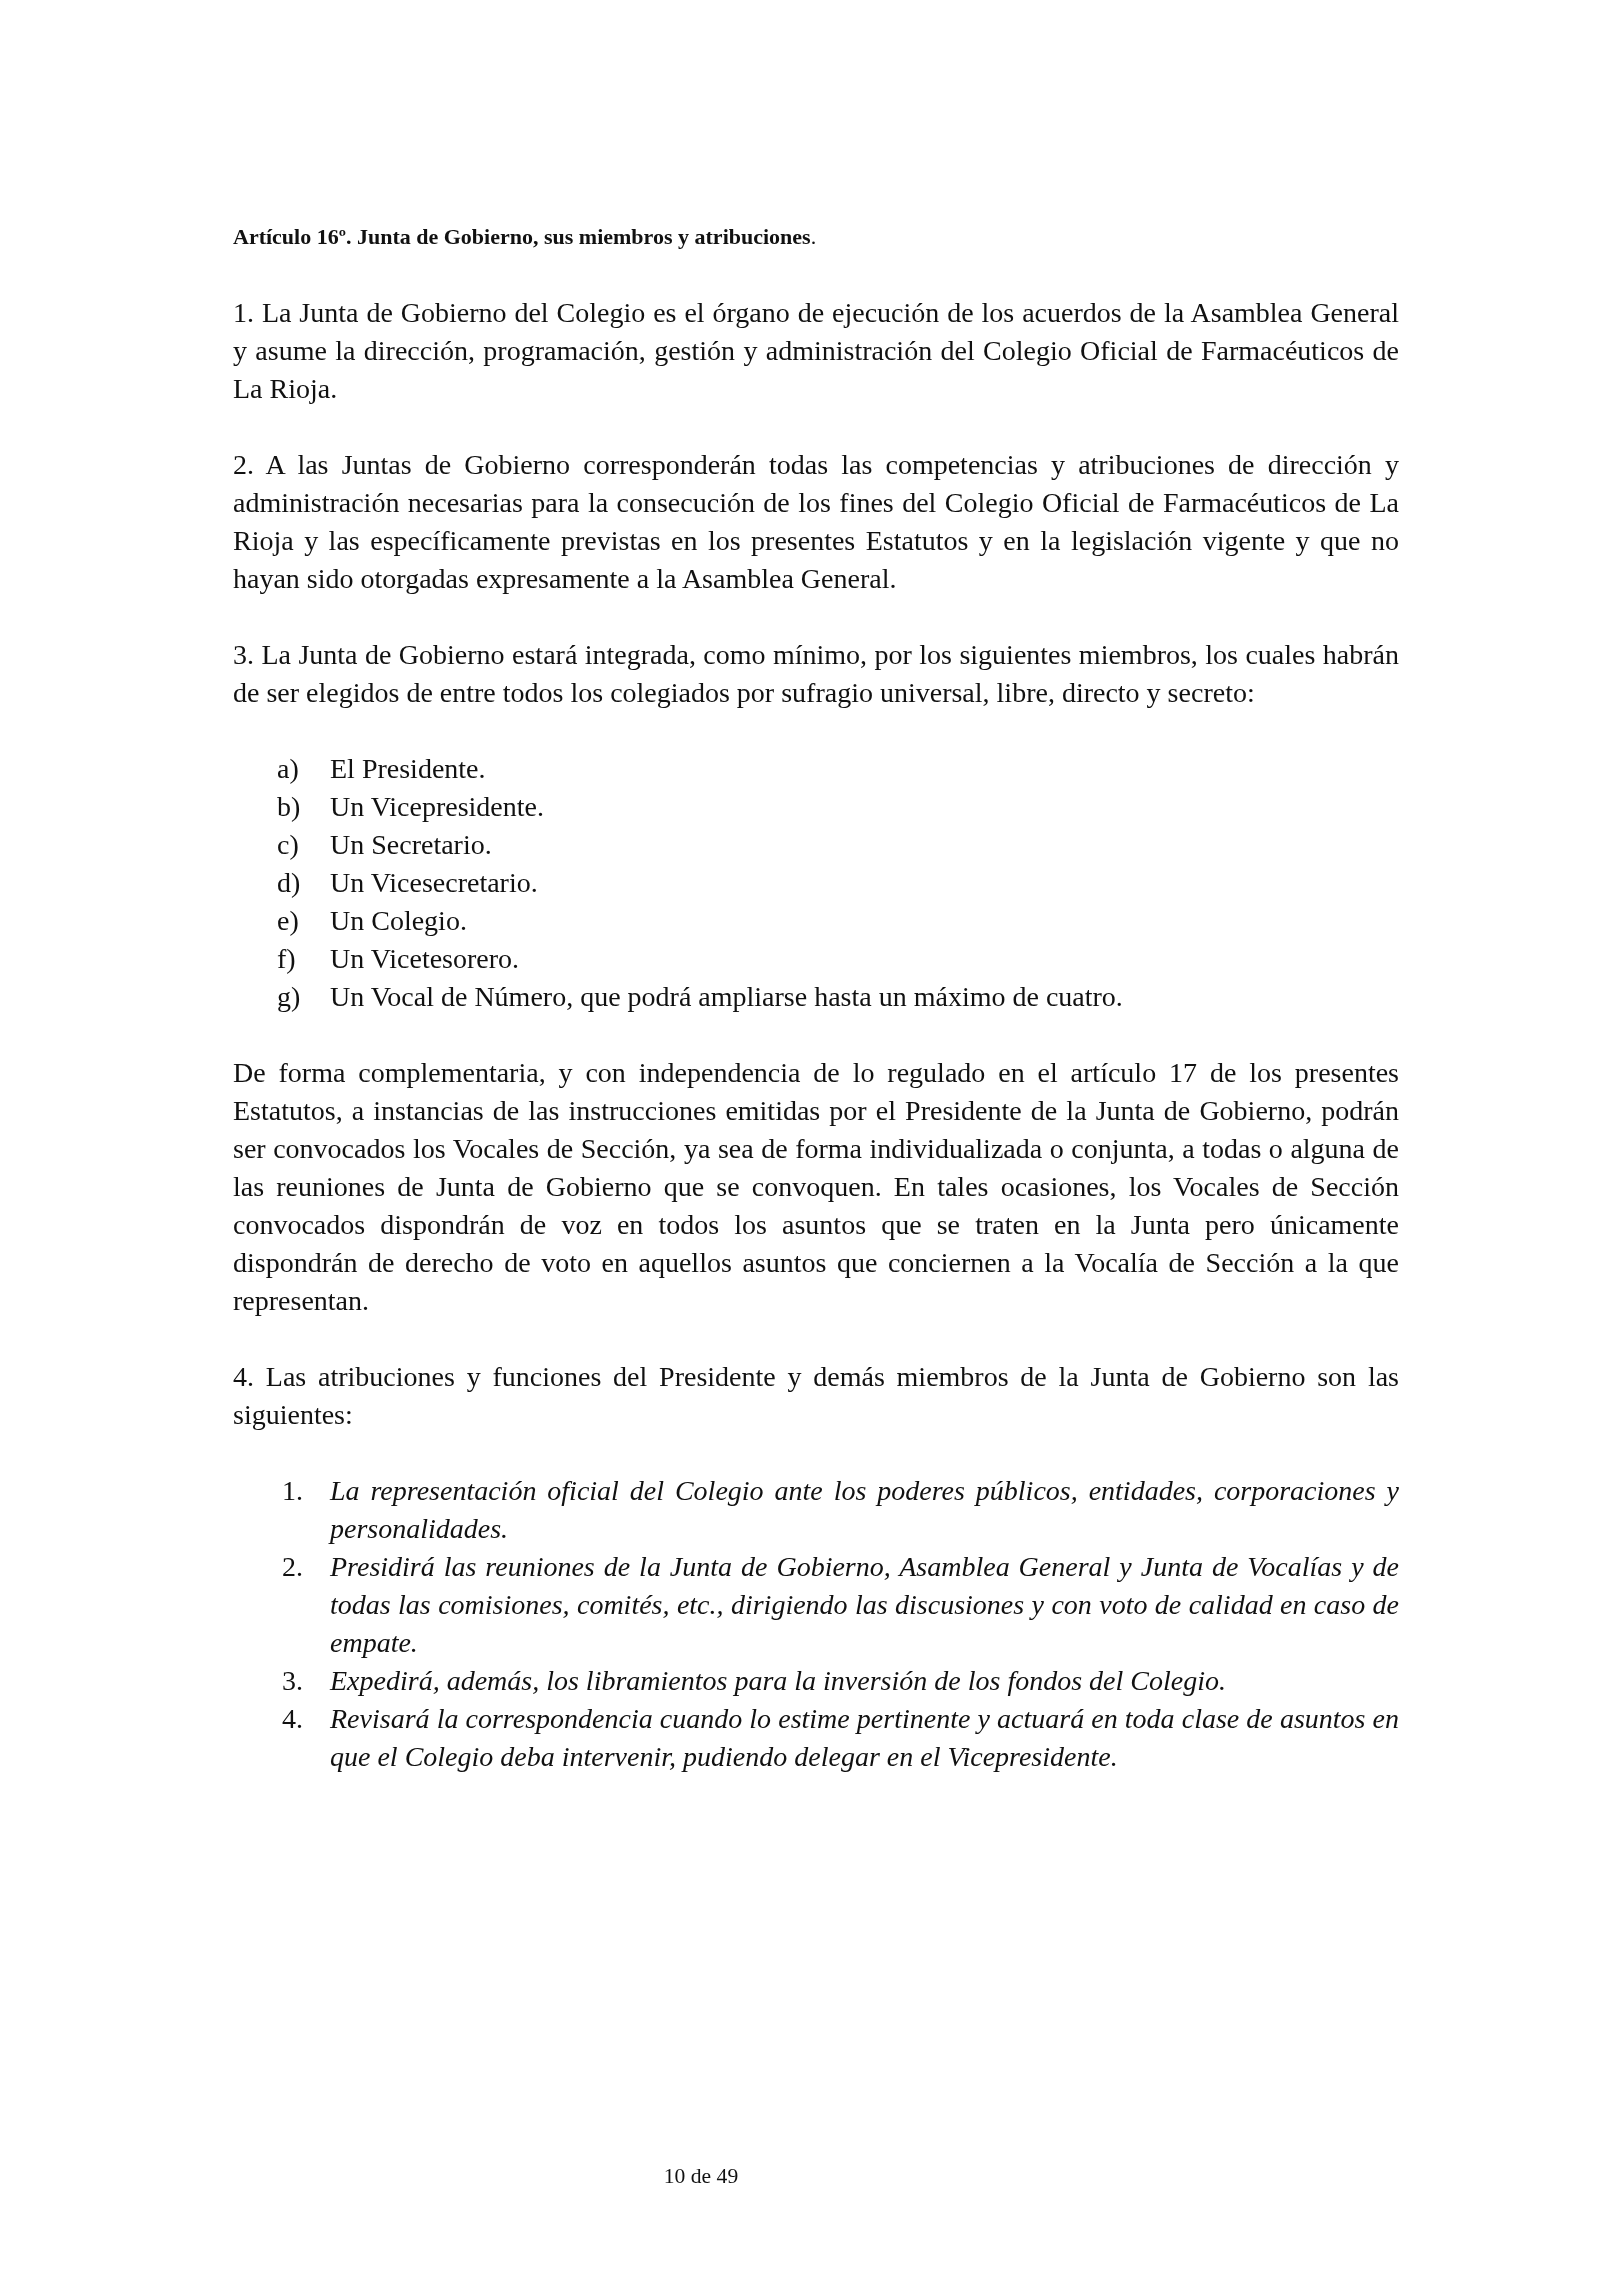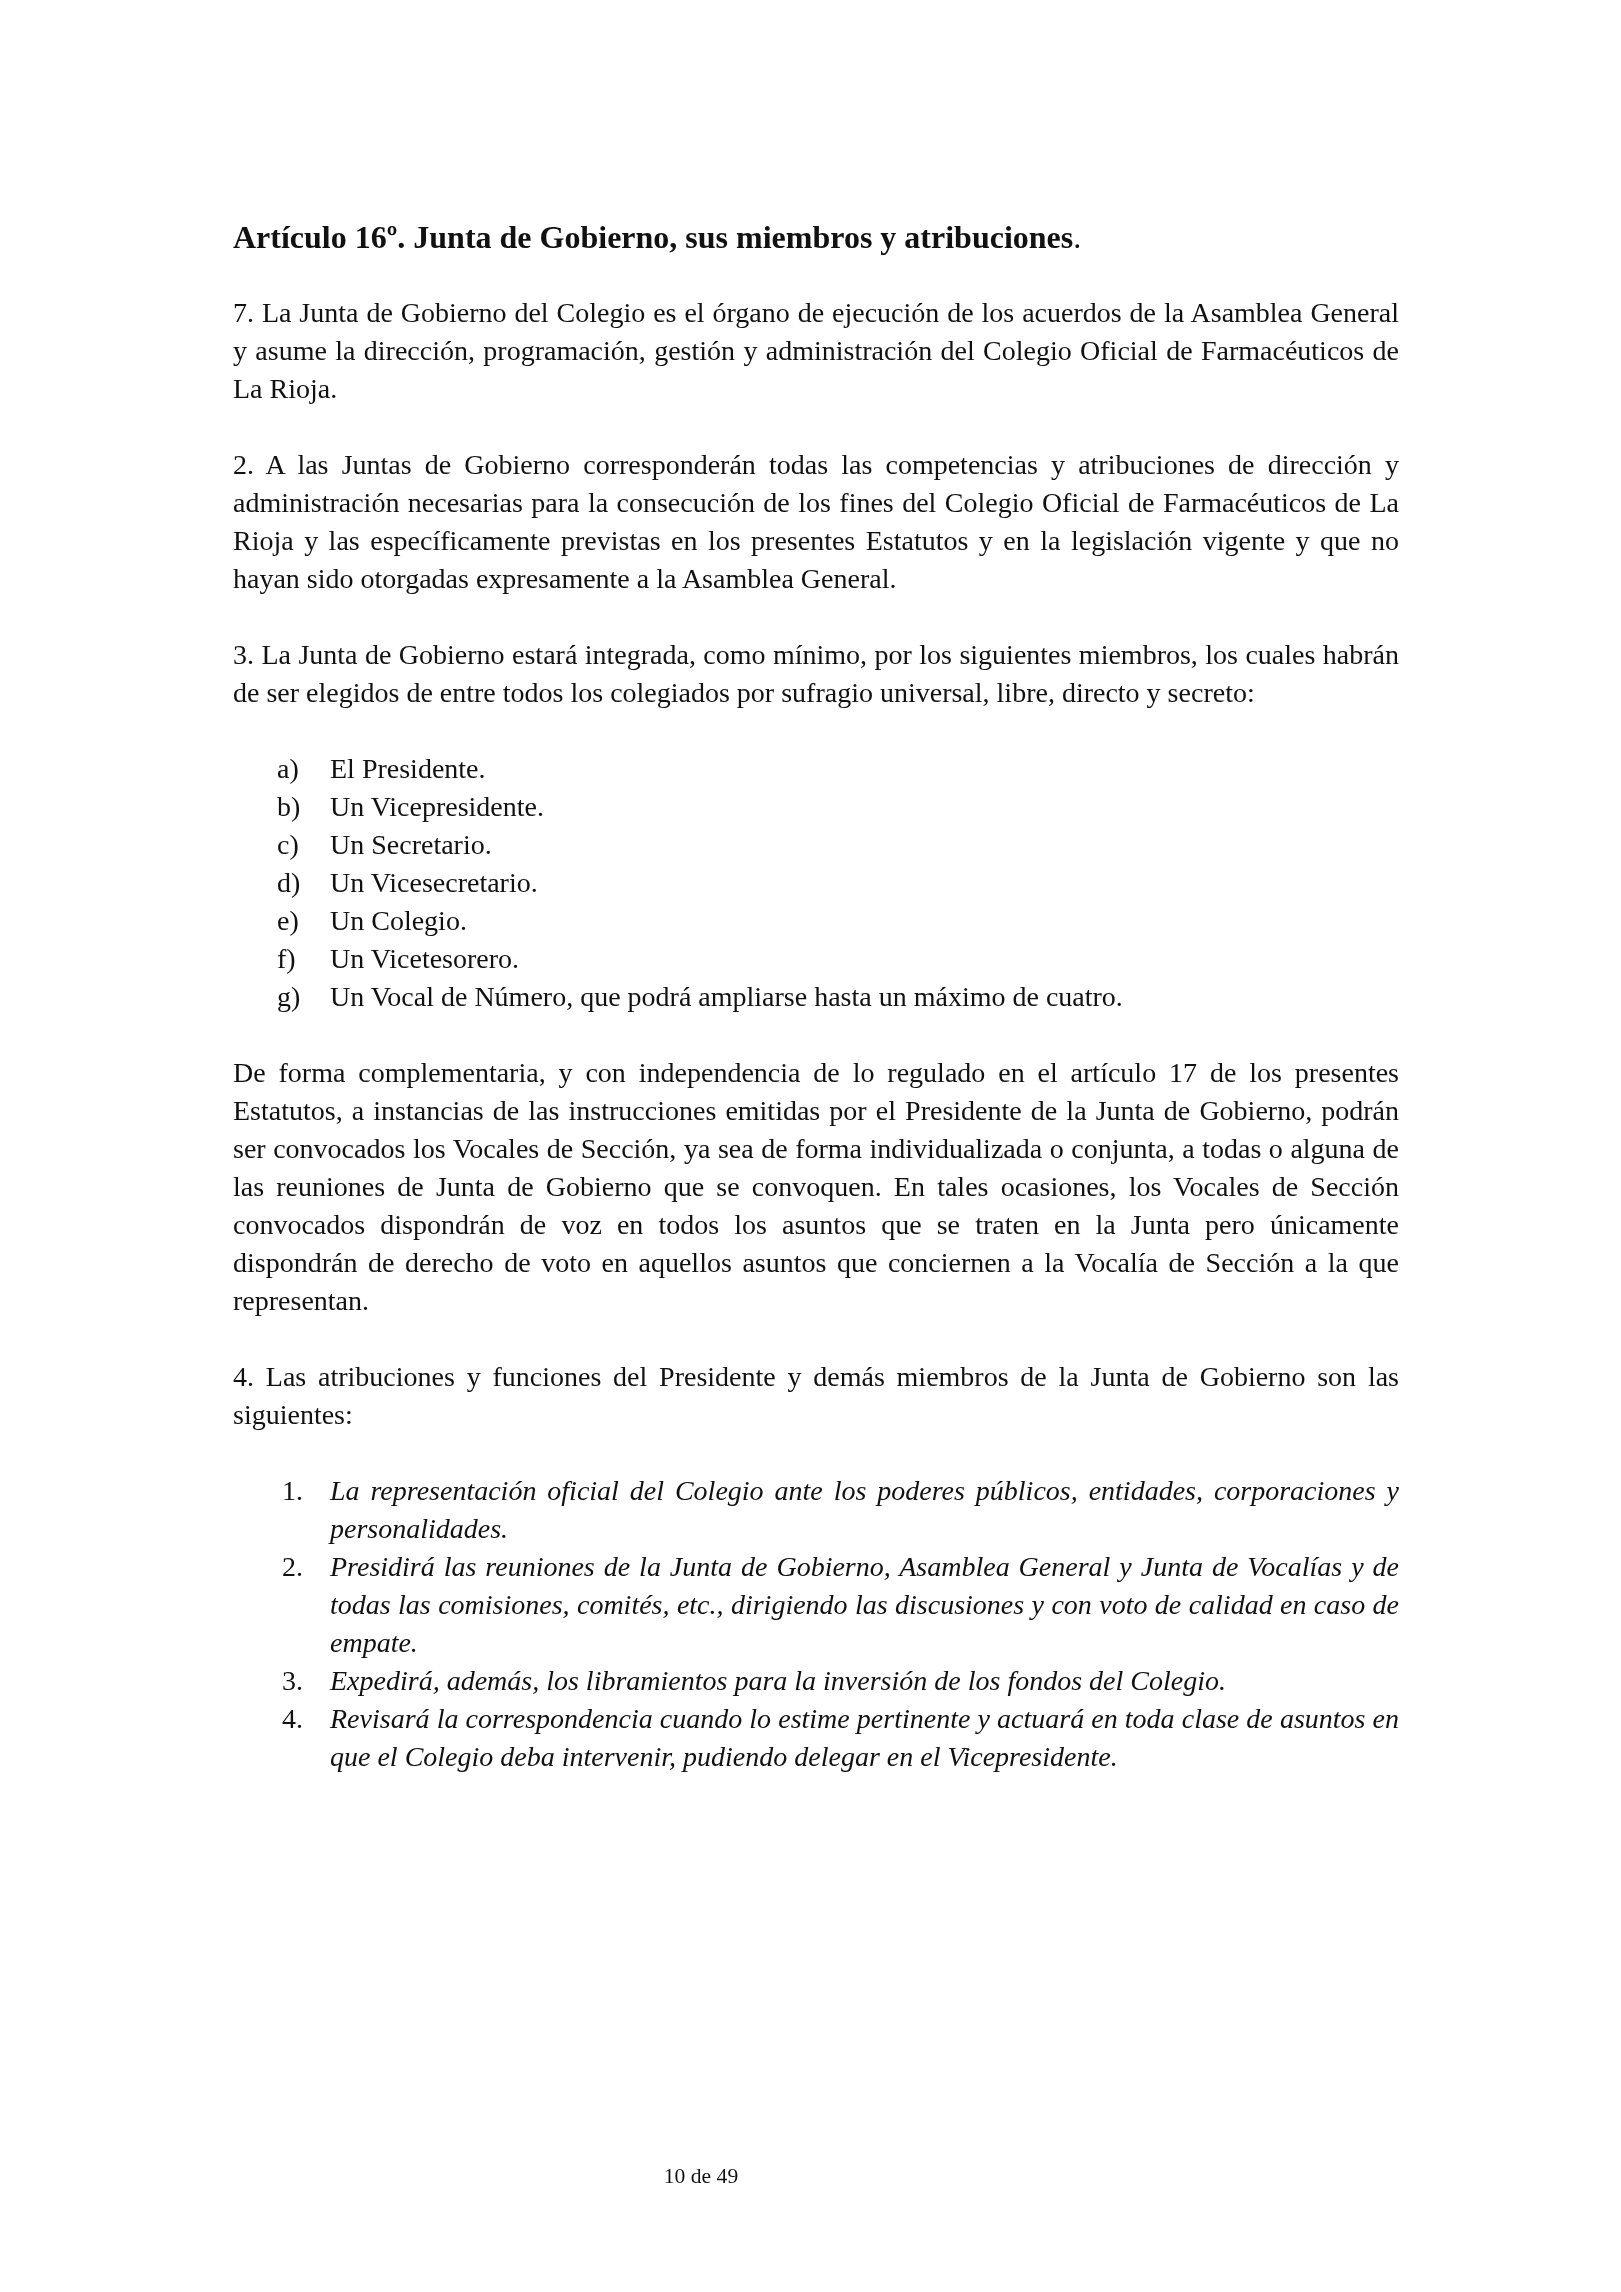--- a/index.html
+++ b/index.html
@@ -25,21 +25,21 @@
       text-align: center;
       font-style: italic;
       font-weight: bold;
       font-size: 34px;
       line-height: 43px;
       margin: 0;
       padding-left: 0;
     }
     .article-heading {
       font-weight: bold;
-      font-size: 32px;
+      font-size: 22px;
       line-height: 38px;
       margin: 27.4px 0 0 0;
     }
     .article-heading .tail {
       font-weight: normal;
     }
     p.para {
       font-size: 28px;
       line-height: 38px;
       margin: 38px 0 0 0;
@@ -102,21 +102,21 @@
 </head>
 <body>
 
 <div class="page">
 
 
   <h2 class="article-heading">
     <span>Artículo 16º. Junta de Gobierno, sus miembros y atribuciones</span><span class="tail">.</span>
   </h2>
 
-  <p class="para">7. La Junta de Gobierno del Colegio es el órgano de ejecución de los acuerdos de la Asamblea General y asume la dirección, programación, gestión y administración del Colegio Oficial de Farmacéuticos de La Rioja.</p>
+  <p class="para">1. La Junta de Gobierno del Colegio es el órgano de ejecución de los acuerdos de la Asamblea General y asume la dirección, programación, gestión y administración del Colegio Oficial de Farmacéuticos de La Rioja.</p>
   <p class="para">2. A las Juntas de Gobierno corresponderán todas las competencias y atribuciones de dirección y administración necesarias para la consecución de los fines del Colegio Oficial de Farmacéuticos de La Rioja y las específicamente previstas en los presentes Estatutos y en la legislación vigente y que no hayan sido otorgadas expresamente a la Asamblea General.</p>
   <p class="para">3. La Junta de Gobierno estará integrada, como mínimo, por los siguientes miembros, los cuales habrán de ser elegidos de entre todos los colegiados por sufragio universal, libre, directo y secreto:</p>
 
   <ol class="alpha-list">
     <li>
         <span class="marker">a)</span>
         <span>El Presidente.</span>
       </li>
     <li>
         <span class="marker">b)</span>

